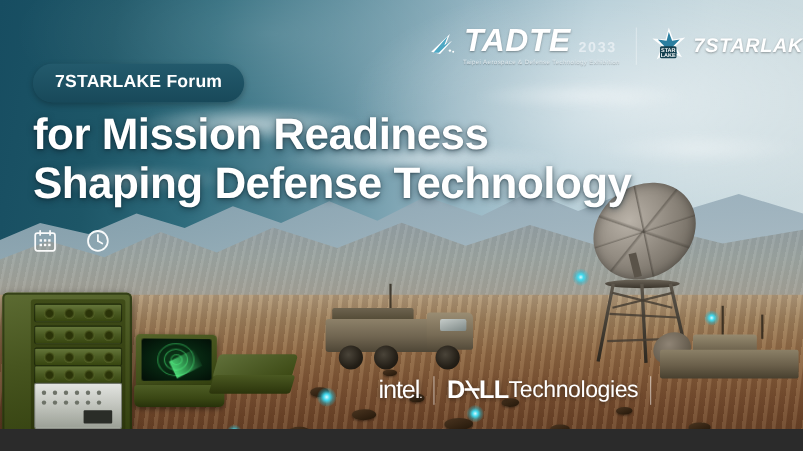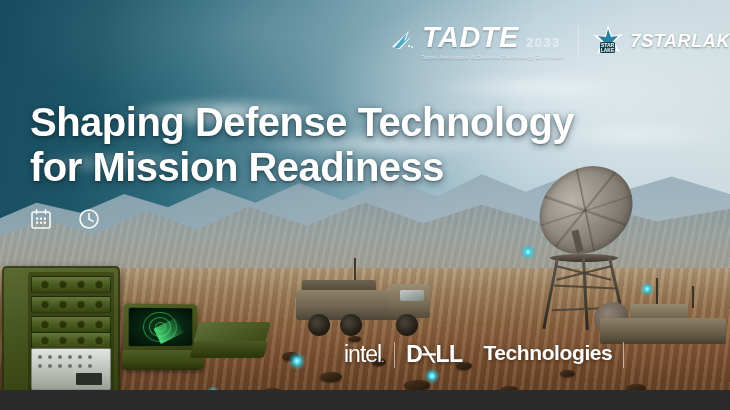--- a/index.html
+++ b/index.html
@@ -344,29 +344,28 @@
   .sponsors {
     position: absolute; left: 344px; top: 341px;
     display: flex; align-items: center; gap: 11px;
   }
   .sp-intel {
     font-size: 23px; color: #ffffff; letter-spacing: -1px; font-weight: normal;
     text-shadow: 0 1px 4px rgba(0,0,0,.5);
   }
   .sp-intel .dot { font-size: 11px; }
   .sp-sep { width: 1px; height: 26px; background: rgba(255,255,255,.55); }
-  .sp-dell { display: flex; align-items: flex-start; }
+  .sp-dell { display: flex; align-items: center; }
   .sp-dell-b {
     font-size: 23px; font-weight: bold; color: #fff; letter-spacing: -.6px;
     text-shadow: 0 1px 4px rgba(0,0,0,.5);
   }
   .sp-dell-t {
-    font-size: 21px; font-weight: bold; color: #fff; letter-spacing: -.4px;
+    font-size: 21px; font-weight: normal; color: #fff; letter-spacing: -.4px;
     text-shadow: 0 1px 4px rgba(0,0,0,.5);
-    margin-left: 21px;
   }
   .sp-bon {
     background: #222a86; padding: 5px 9px; border-radius: 2px;
     color: #fff; font-size: 19px; font-weight: bold;
     font-style: italic; letter-spacing: -.3px;
     box-shadow: 0 1px 4px rgba(0,0,0,.4);
   }
 </style>
 </head>
 <body>
@@ -540,24 +539,25 @@
             <path d="M15 4 L18 12 L25 11 L19 17 L23 24 L15 20 L8 25 L11 17 L5 11 L13 12 Z" fill="#2b7fa0"></path>
             <rect x="7" y="17" width="15" height="11" rx="1.5" fill="#14404f"></rect>
             <text x="14.5" y="22.4" font-family="Liberation Sans, sans-serif" font-size="5" font-weight="bold" fill="#ffffff" text-anchor="middle">STAR</text>
             <text x="14.5" y="27" font-family="Liberation Sans, sans-serif" font-size="5" font-weight="bold" fill="#ffffff" text-anchor="middle">LAKE</text>
           </svg>
         </span>
         <span class="slake-word">7STARLAK</span>
       </div>
     </div>
 
+    <div class="badge">7STARLAKE Forum</div>
 
     <h1 class="headline">
+      <span class="ln">for Mission Readiness</span>
       <span class="ln">Shaping Defense Technology</span>
-      <span class="ln">for Mission Readiness</span>
     </h1>
 
     <div class="meta">
 
       <div class="meta-item">
         <span class="meta-ico">
           <svg viewBox="0 0 22 22" width="22" height="22">
             <rect x="2" y="4" width="18" height="16" rx="2" fill="none" stroke="#ffffff" stroke-width="1.6"></rect>
             <line x1="6.5" y1="1.8" x2="6.5" y2="5.6" stroke="#ffffff" stroke-width="1.6" stroke-linecap="round"></line>
             <line x1="15.5" y1="1.8" x2="15.5" y2="5.6" stroke="#ffffff" stroke-width="1.6" stroke-linecap="round"></line>

